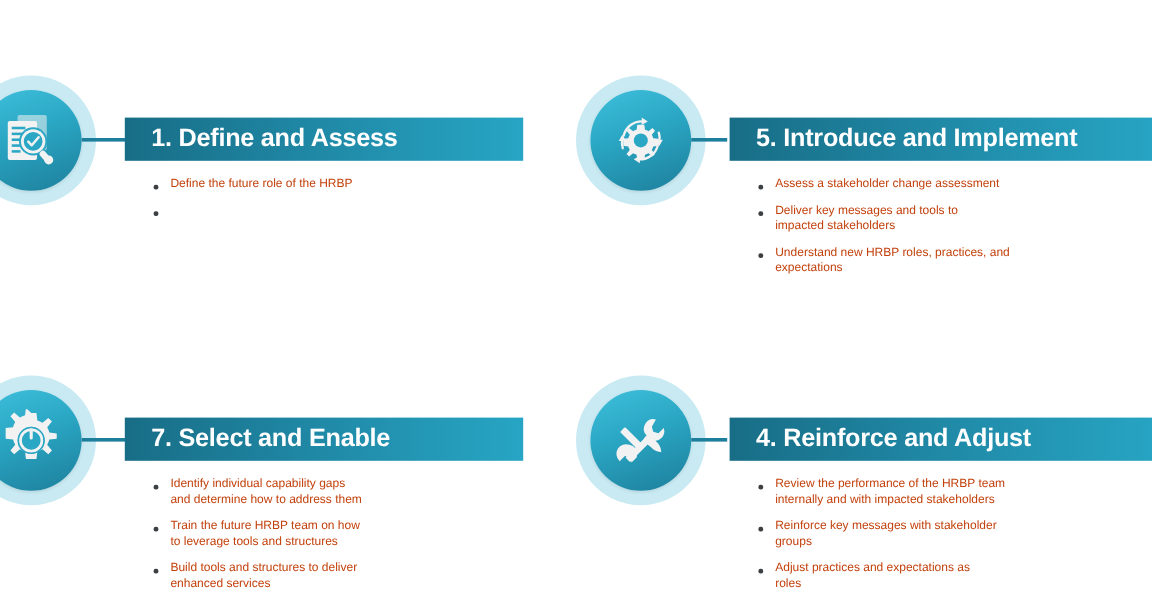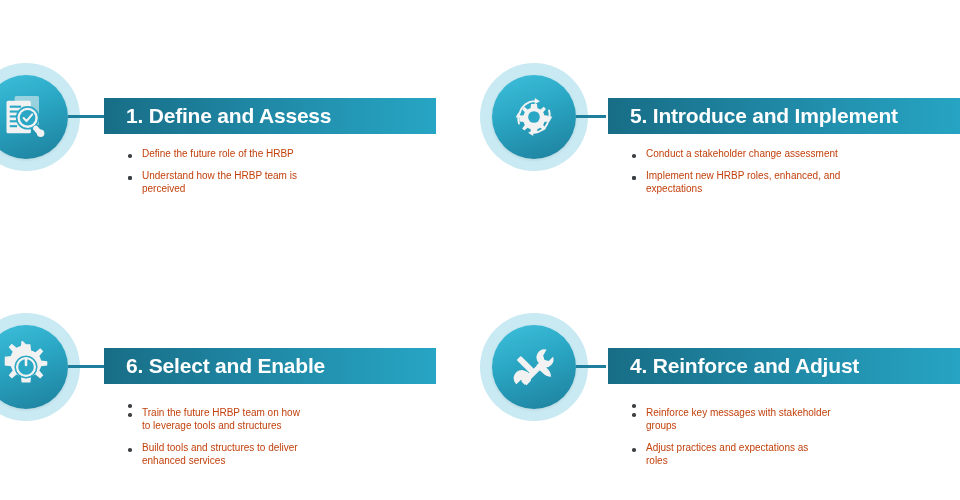--- a/index.html
+++ b/index.html
@@ -174,48 +174,45 @@
       <span class="titlebar-text">1. Define and Assess</span>
     </div>
     <ul class="bullets">
       <li class="bullet">
         <span class="bullet-dot"></span>
         <span class="btext">Define the future role of the HRBP</span>
       </li>
       <li class="bullet">
         <span class="bullet-dot"></span>
       </li>
-      <li class="bullet">
-        <span class="bullet-dot"></span>
-        <span class="btext">Understand how the HRBP team is
-perceived</span>
-      </li>
     </ul>
   </div>
 
   <div class="step q2">
     <div class="medallion">
       <div class="medallion-inner">
         <svg viewBox="0 0 64 64">
           <path class="ico-fill" d="M32 4 l5.4 0 l0.9 7.6 a21 21 0 0 1 5.3 2.2 l5.9-4.9 l3.8 3.8 l-4.9 5.9 a21 21 0 0 1 2.2 5.3 l7.6 0.9 l0 5.4 l-7.6 0.9 a21 21 0 0 1-2.2 5.3 l4.9 5.9 l-3.8 3.8 l-5.9-4.9 a21 21 0 0 1-5.3 2.2 l-0.9 7.6 l-5.4 0 l-5.4 0 l-0.9-7.6 a21 21 0 0 1-5.3-2.2 l-5.9 4.9 l-3.8-3.8 l4.9-5.9 a21 21 0 0 1-2.2-5.3 l-7.6-0.9 l0-5.4 l0-5.4 l7.6-0.9 a21 21 0 0 1 2.2-5.3 l-4.9-5.9 l3.8-3.8 l5.9 4.9 a21 21 0 0 1 5.3-2.2 l0.9-7.6 z"></path>
           <circle cx="32" cy="32" r="14" fill="#2aa7c4"></circle>
           <circle cx="32" cy="32" r="11" fill="none" stroke="#f2f2f2" stroke-width="2.8"></circle>
           <path d="M32 21.5 L32 29.5" stroke="#f2f2f2" stroke-width="3.2" stroke-linecap="round"></path>
           <circle cx="32" cy="32" r="13.4" fill="none" stroke="#2aa7c4" stroke-width="1"></circle>
           <path d="M26.4 23.4 a11 11 0 1 0 11.2 0" fill="none" stroke="#2aa7c4" stroke-width="0"></path>
         </svg>
       </div>
     </div>
     <div class="connector"></div>
     <div class="titlebar">
-      <span class="titlebar-text">6. Select and Enable</span>
+      <span class="titlebar-text">7. Select and Enable</span>
     </div>
     <ul class="bullets">
       <li class="bullet">
         <span class="bullet-dot"></span>
+        <span class="btext">Identify individual capability gaps
+and determine how to address them</span>
       </li>
       <li class="bullet">
         <span class="bullet-dot"></span>
         <span class="btext">Train the future HRBP team on how
 to leverage tools and structures</span>
       </li>
       <li class="bullet">
         <span class="bullet-dot"></span>
         <span class="btext">Build tools and structures to deliver
 enhanced services</span>
@@ -240,28 +237,30 @@
         </svg>
       </div>
     </div>
     <div class="connector"></div>
     <div class="titlebar">
       <span class="titlebar-text">5. Introduce and Implement</span>
     </div>
     <ul class="bullets">
       <li class="bullet">
         <span class="bullet-dot"></span>
-        <span class="btext">Conduct a stakeholder change assessment</span>
-      </li>
-      <li class="bullet">
-        <span class="bullet-dot"></span>
-      </li>
-      <li class="bullet">
-        <span class="bullet-dot"></span>
-        <span class="btext">Implement new HRBP roles, enhanced, and
+        <span class="btext">Assess a stakeholder change assessment</span>
+      </li>
+      <li class="bullet">
+        <span class="bullet-dot"></span>
+        <span class="btext">Deliver key messages and tools to
+impacted stakeholders</span>
+      </li>
+      <li class="bullet">
+        <span class="bullet-dot"></span>
+        <span class="btext">Understand new HRBP roles, practices, and
 expectations</span>
       </li>
     </ul>
   </div>
 
   <div class="step q4">
     <div class="medallion">
       <div class="medallion-inner">
         <svg viewBox="0 0 64 64">
           <g transform="rotate(0 32 32)">
@@ -276,20 +275,22 @@
         </svg>
       </div>
     </div>
     <div class="connector"></div>
     <div class="titlebar">
       <span class="titlebar-text">4. Reinforce and Adjust</span>
     </div>
     <ul class="bullets">
       <li class="bullet">
         <span class="bullet-dot"></span>
+        <span class="btext">Review the performance of the HRBP team
+internally and with impacted stakeholders</span>
       </li>
       <li class="bullet">
         <span class="bullet-dot"></span>
         <span class="btext">Reinforce key messages with stakeholder
 groups</span>
       </li>
       <li class="bullet">
         <span class="bullet-dot"></span>
         <span class="btext">Adjust practices and expectations as
 roles</span>

